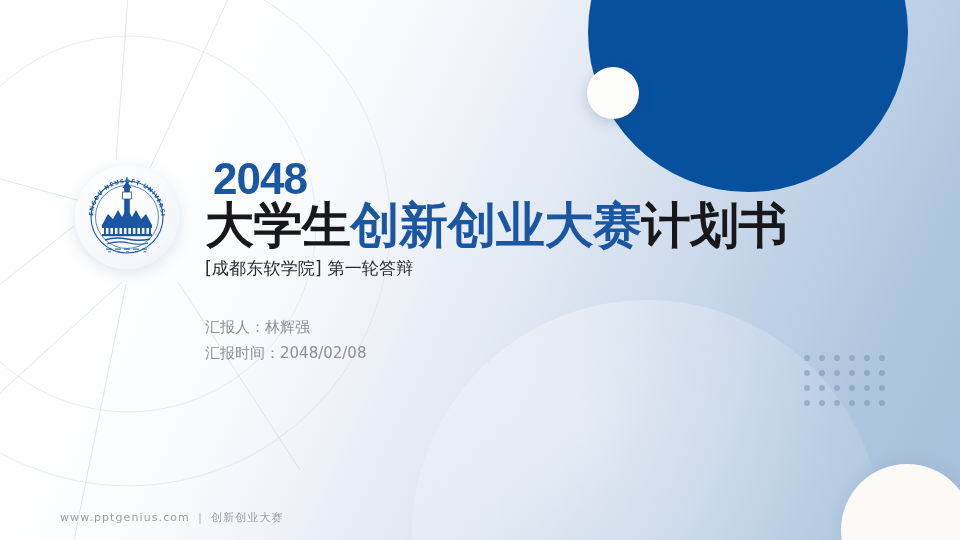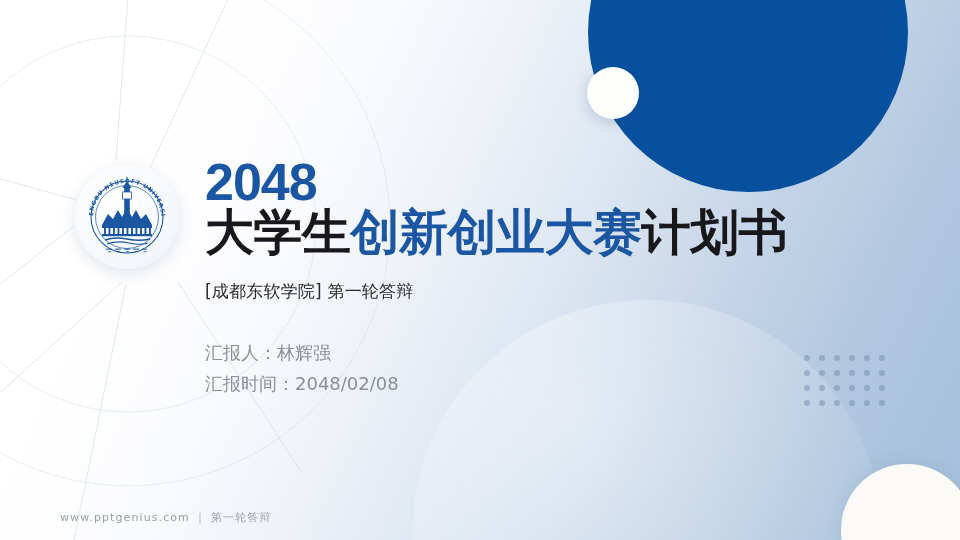--- a/index.html
+++ b/index.html
@@ -97,47 +97,48 @@
   }
   .logo-svg { position:absolute; inset:0; }
 
   
   .text-block {
     position:absolute;
     left:205px; top:158px;
     width:620px;
   }
   .year {
-    font-size:52px;
+    font-size:44px;
     font-weight:bold;
     line-height:0.95;
     letter-spacing:-1px;
     color:#1b56a2;
     font-family:"Liberation Sans","DejaVu Sans",sans-serif;
+    margin-left:8px;
   }
   .main-title {
     font-size:49px;
     font-weight:bold;
     line-height:1.05;
     letter-spacing:-0.5px;
     color:#18181a;
     white-space:nowrap;
     font-family:"DejaVu Sans","Liberation Sans",sans-serif;
   }
   .main-title .hl { color:#1b56a2; }
   .sub-title {
-    margin-top:21px;
+    margin-top:6px;
     font-size:17px;
     color:#2a2a2c;
     letter-spacing:0.2px;
     font-family:"DejaVu Sans","Liberation Sans",sans-serif;
   }
   .meta {
     margin-top:34px;
-    font-size:18px;
+    font-size:15px;
     line-height:1.75;
     color:#8b8f96;
     font-family:"DejaVu Sans","Liberation Sans",sans-serif;
   }
 
   
   .footer {
     position:absolute;
     left:60px; bottom:15px;
     font-size:11px;
@@ -258,15 +259,15 @@
   <div class="text-block">
     <div class="year">2048</div>
     <div class="main-title"><span>大学生</span><span class="hl">创新创业大赛</span><span>计划书</span></div>
     <div class="sub-title">[成都东软学院] 第一轮答辩</div>
     <div class="meta">
       <div>汇报人：林辉强</div>
       <div>汇报时间：2048/02/08</div>
     </div>
   </div>
 
-  <div class="footer">www.pptgenius.com ｜ 第一轮答辩</div>
+  <div class="footer">www.pptgenius.com ｜ 创新创业大赛</div>
 
 </div>
 
 </body></html>

